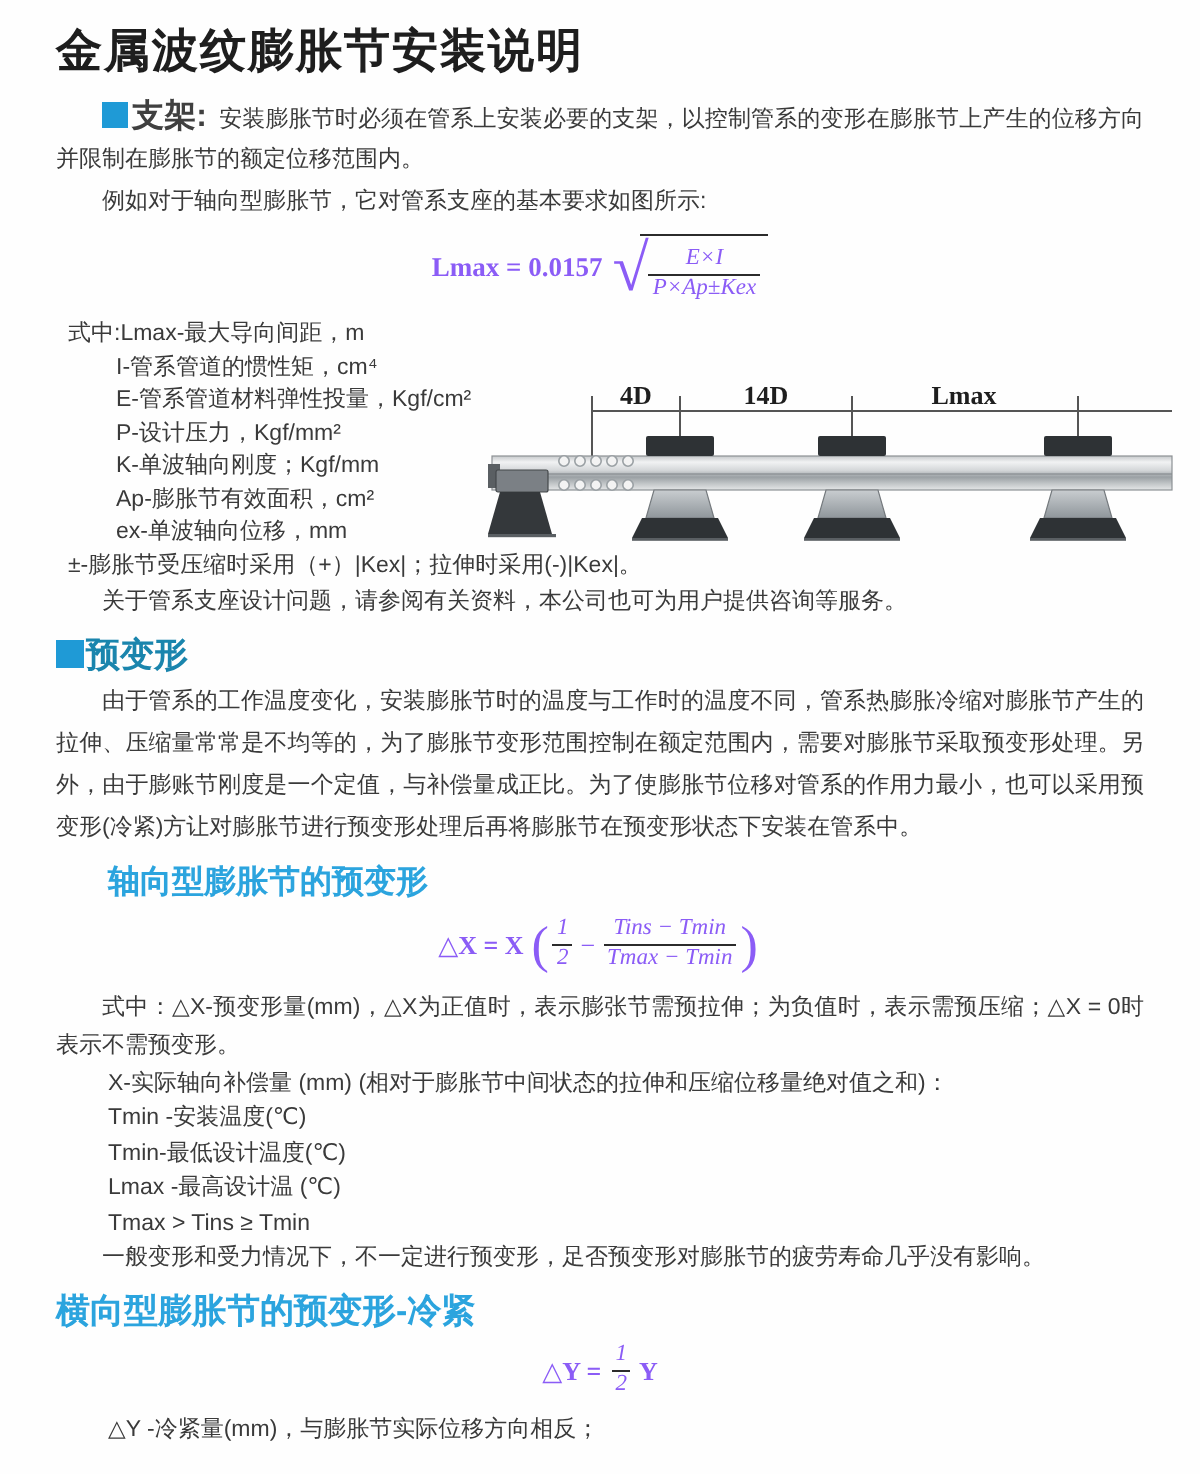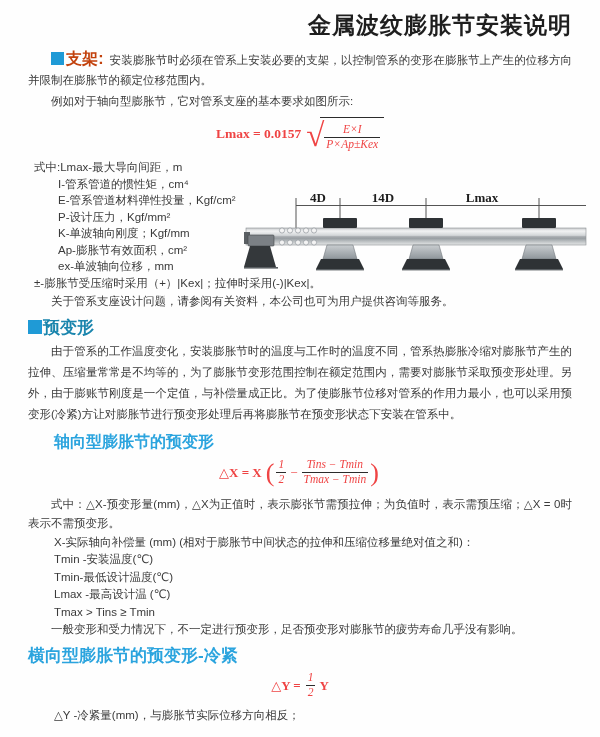--- a/index.html
+++ b/index.html
@@ -1,28 +1,28 @@
 <!DOCTYPE html>
 <html><head>
 <meta charset="utf-8">
 <style>
   html,body{margin:0;padding:0;background:#fff;}
   .page{position:relative;width:600px;height:737px;background:#fefefe;overflow:hidden;
         font-family:"Liberation Sans","DejaVu Sans",sans-serif;color:#3a3a3a;}
   .content{padding:0 28px;}
 
-  .title{margin:0;padding-top:10px;text-align:right;font-size:23px;font-weight:bold;
+  .title{margin:0;padding-top:10px;text-align:left;font-size:23px;font-weight:bold;
          color:#1e1e1e;letter-spacing:1px;}
 
   .p-support{margin:8px 0 0;font-size:11.5px;line-height:20px;text-align:justify;text-indent:2em;}
-  .inline-head{font-size:16px;font-weight:bold;color:#c2410c;white-space:nowrap;margin-right:6px;}
+  .inline-head{font-size:16px;font-weight:bold;color:#404040;white-space:nowrap;margin-right:6px;}
   .sq{display:inline-block;width:13px;height:13px;background:#1f9ad6;margin-right:2px;vertical-align:-1px;}
   .p-example{margin:2px 0 0;font-size:11.5px;line-height:19px;text-indent:2em;}
 
-  .formula{font-family:"Liberation Serif","DejaVu Serif",serif;color:#ef4444;}
+  .formula{font-family:"Liberation Serif","DejaVu Serif",serif;color:#8b5cf6;}
   .formula1{margin-top:5px;display:flex;justify-content:center;align-items:center;height:36px;}
   .f-lhs{font-weight:bold;font-size:13.5px;margin-right:5px;}
   .sqrt{font-size:33px;line-height:30px;font-weight:400;margin-right:-4px;transform:translateY(1px);}
   .radicand{display:inline-block;border-top:1.5px solid #2b2b2b;padding:1px 4px 0;}
   .frac{display:inline-flex;flex-direction:column;align-items:center;font-size:11.5px;
         line-height:1.2;font-style:italic;}
   .frac .den{border-top:1px solid #2b2b2b;padding:0 2px;}
   .frac .num{padding:0 2px;}
   .radicand .frac .num{padding:0 2px;}
   .radicand .frac{font-size:11.5px;}

